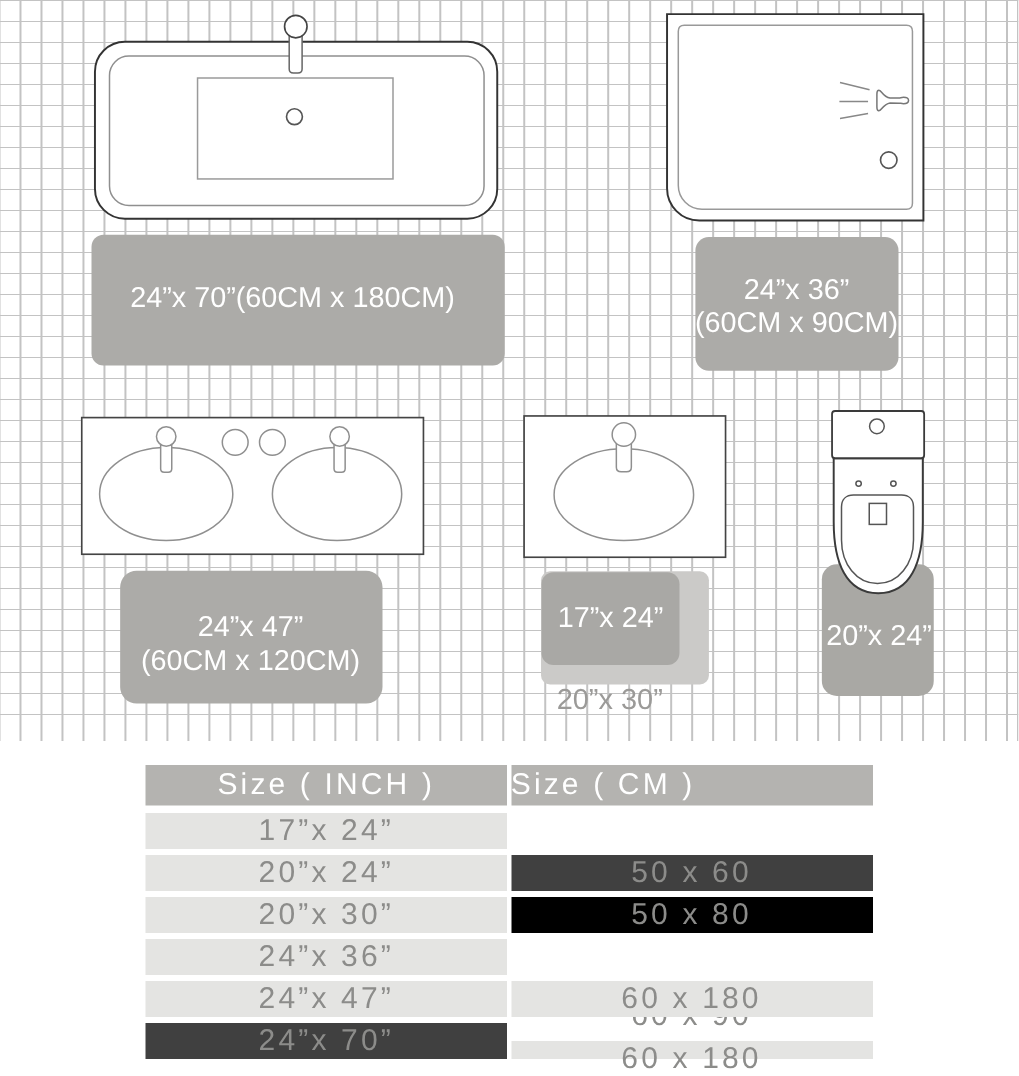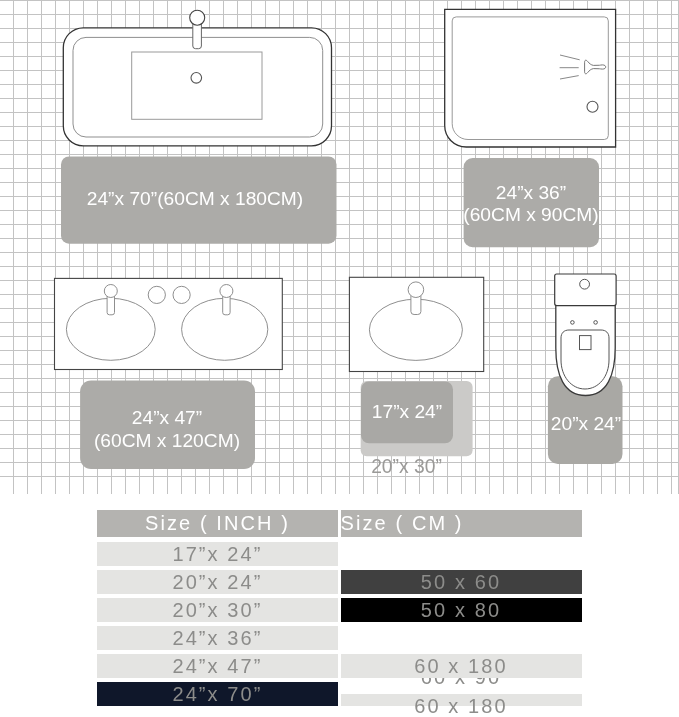--- a/index.html
+++ b/index.html
@@ -161,17 +161,17 @@
     <div style="width:241px;background:#e4e4e2;text-align:center;margin-top:39px;">60 x 90</div>
   </div>
 
   <div style="display:flex;height:24px;line-height:24px;margin-bottom:4.2px;color:#8c8c8a;font-size:20px;letter-spacing:2.1px;">
     <div style="width:241px;background:#e4e4e2;text-align:center;">24”x 47”</div>
     <div style="width:2.5px;"></div>
     <div style="width:241px;background:#e4e4e2;text-align:center;">60 x 180</div>
   </div>
 
   <div style="display:flex;height:24px;line-height:24px;color:#8c8c8a;font-size:20px;letter-spacing:2.1px;">
-    <div style="width:241px;background:#0f172a;text-align:center;">24”x 70”</div>
+    <div style="width:241px;background:#404040;text-align:center;">24”x 70”</div>
     <div style="width:2.5px;"></div>
     <div style="width:241px;background:#e4e4e2;text-align:center;margin-top:12px;">60 x 180</div>
   </div>
 </div>
 
 </body></html>

